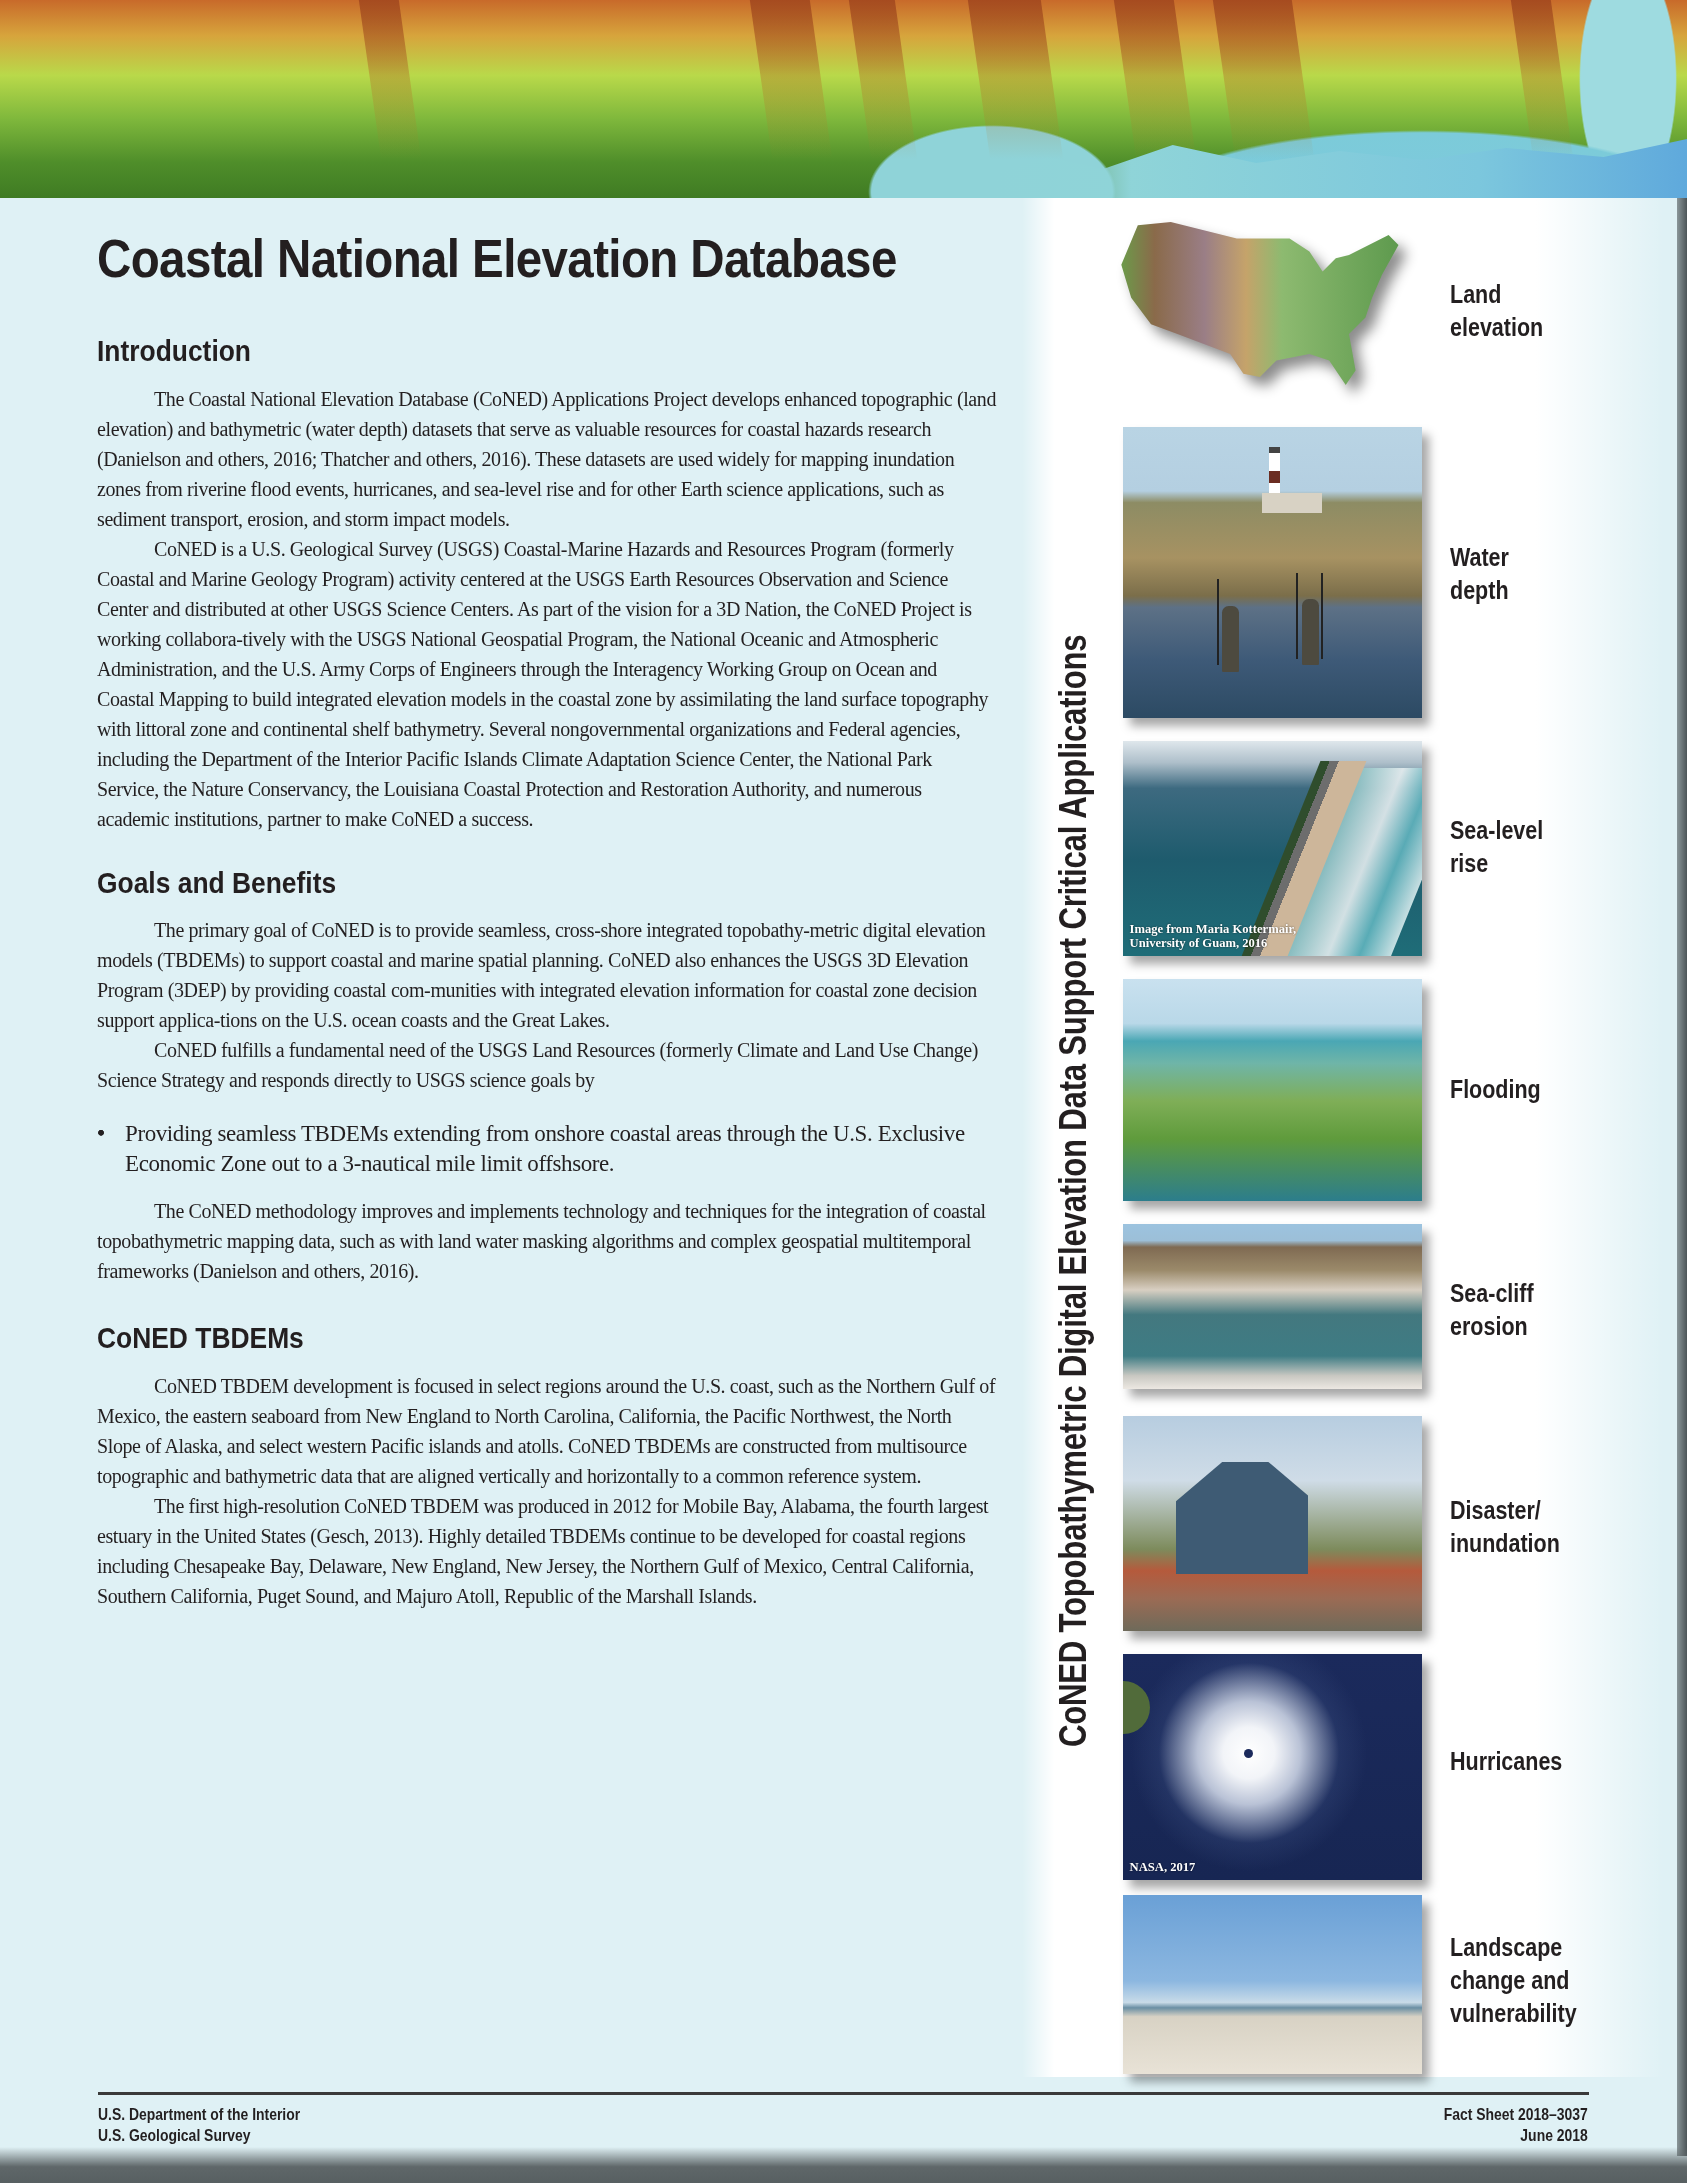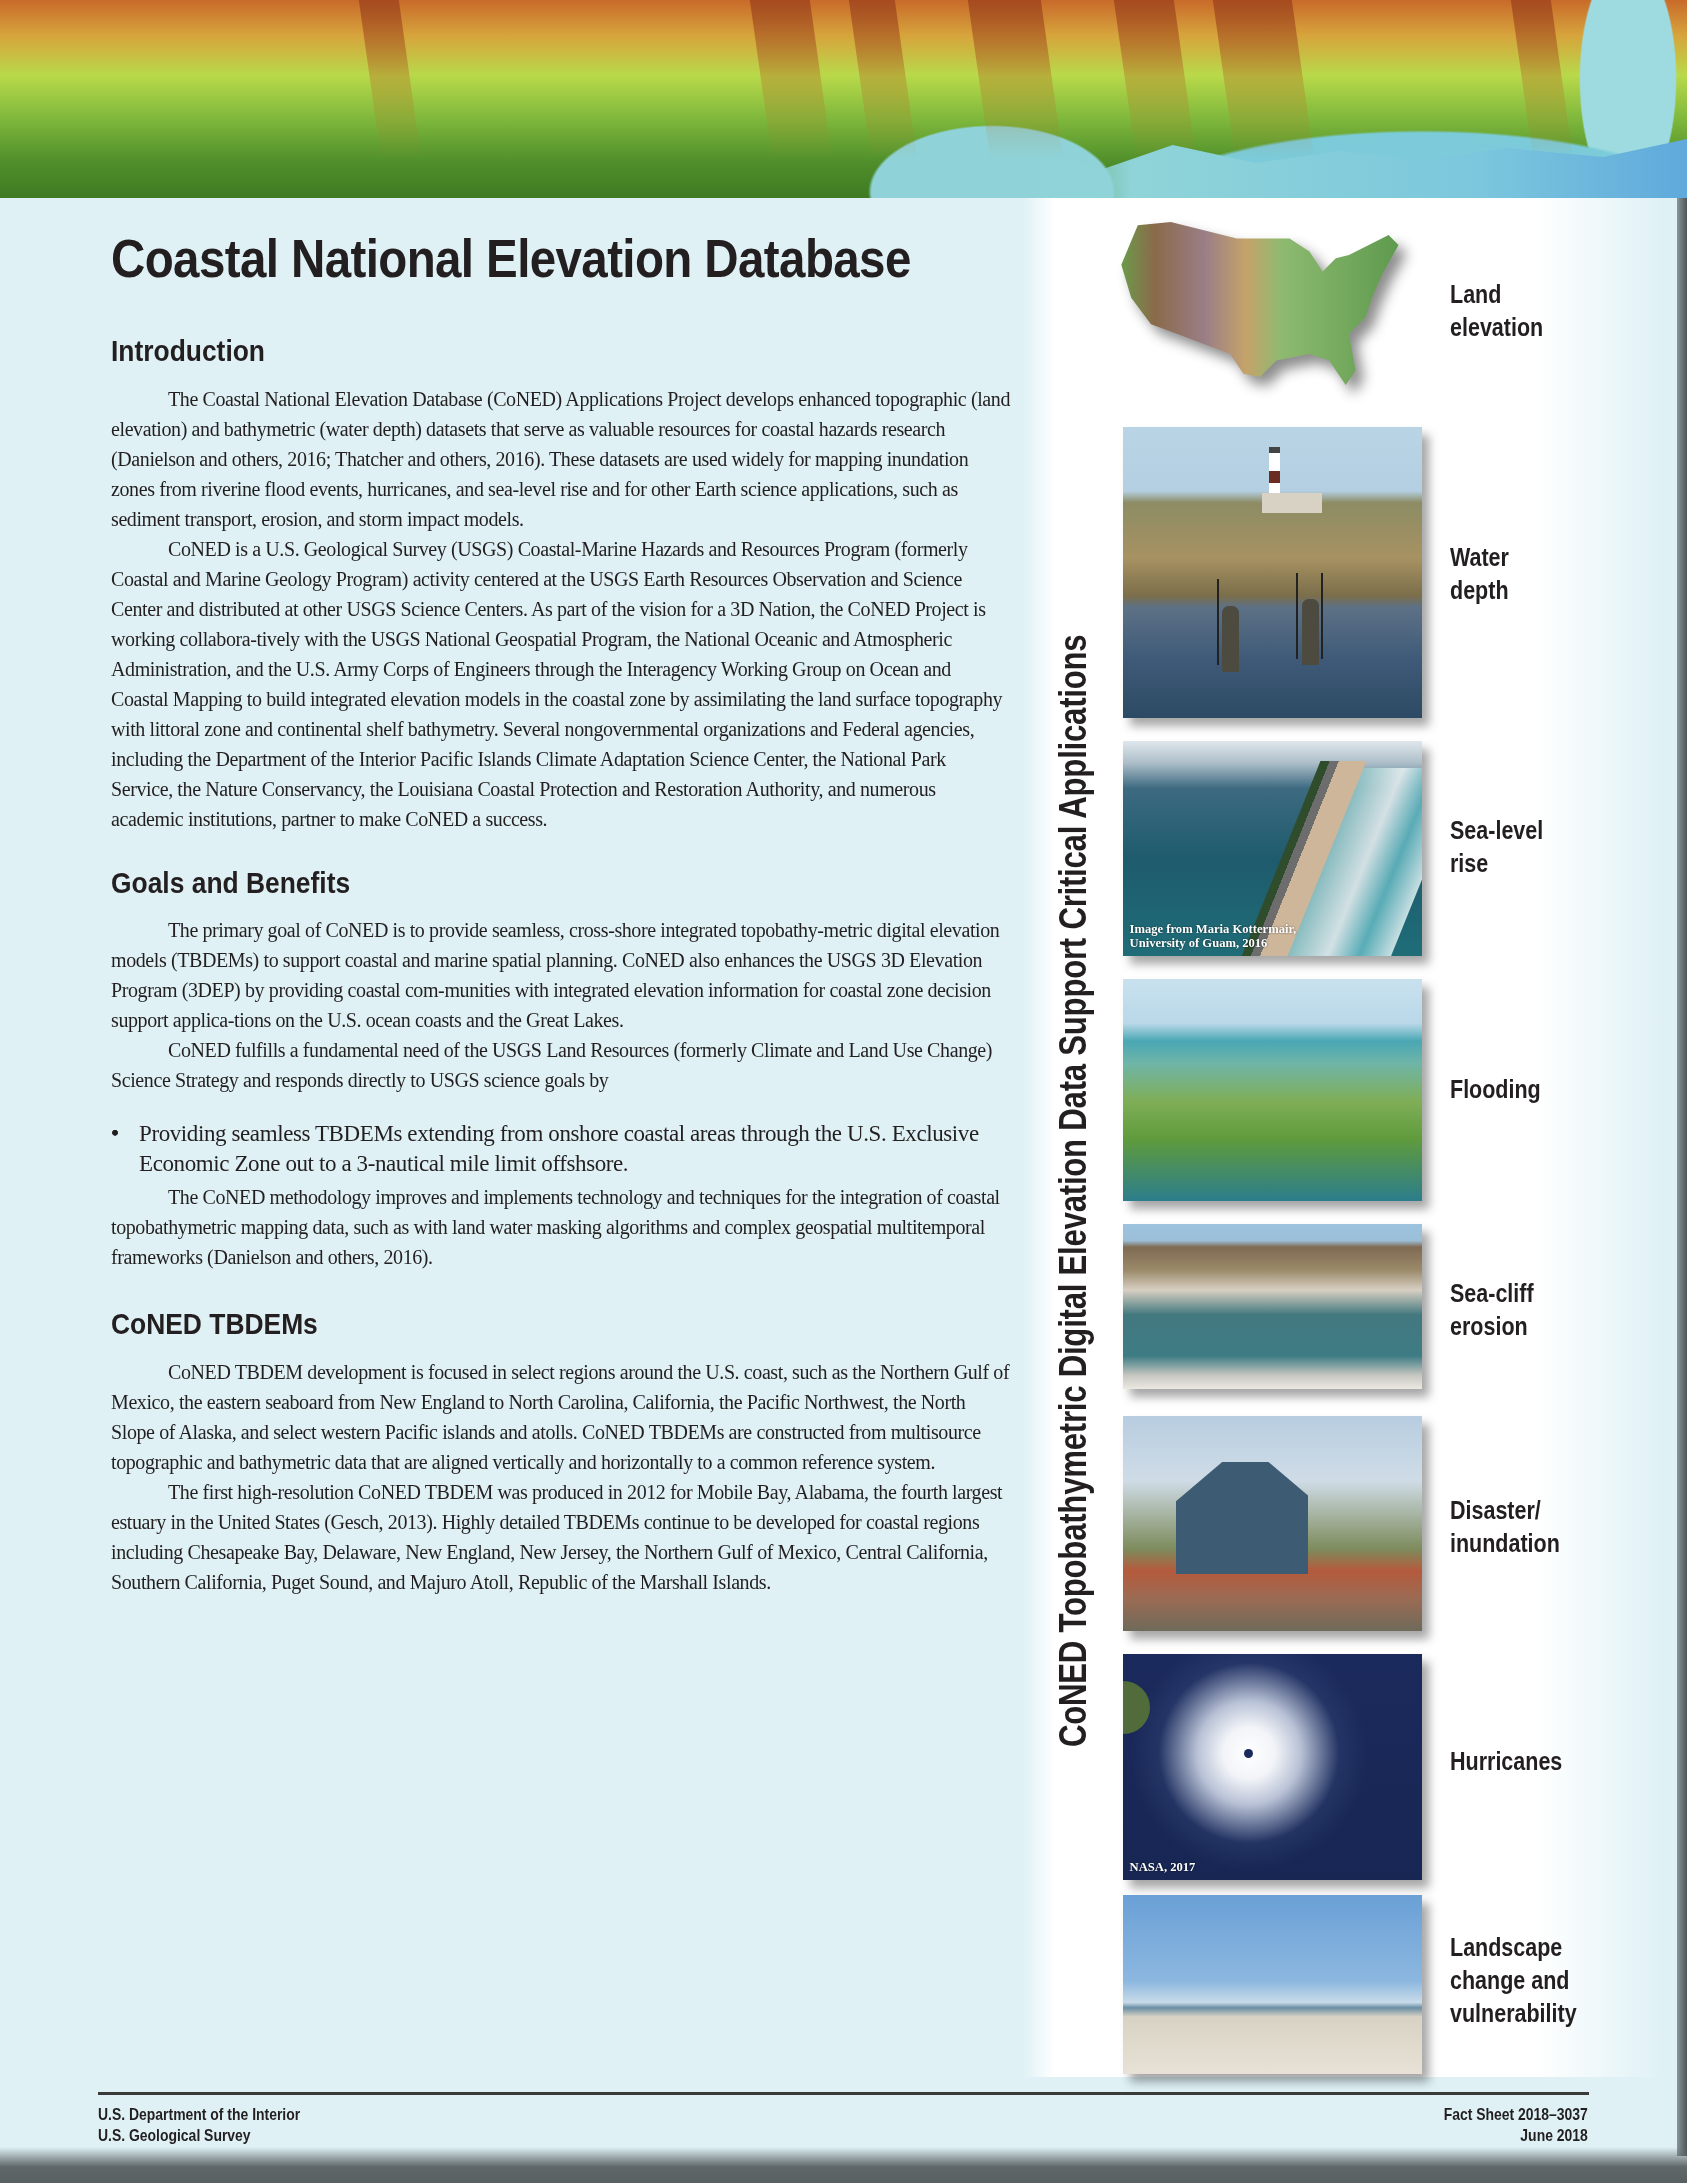--- a/index.html
+++ b/index.html
@@ -142,21 +142,21 @@
 
   .app-label {
     position: absolute; left: 1450px;
     font-family: "Liberation Sans", sans-serif; font-weight: 700;
     font-size: 25px; line-height: 33px; color: #231f20;
     transform: scaleX(0.86); transform-origin: left top; white-space: nowrap;
   }
 
   
   .main {
-    position: absolute; left: 111px; top: 225px; width: 900px;
+    position: absolute; left: 97px; top: 225px; width: 900px;
   }
   .page-title {
     font-family: "Liberation Sans", sans-serif; font-weight: 700;
     font-size: 54px; line-height: 66px; letter-spacing: -0.7px;
     transform: scaleX(0.88); transform-origin: left top; white-space: nowrap;
   }
   .section-heading {
     font-family: "Liberation Sans", sans-serif; font-weight: 700;
     font-size: 30px; line-height: 37px;
     transform: scaleX(0.88); transform-origin: left top; white-space: nowrap;
@@ -304,21 +304,21 @@
 
   <h2 class="section-heading" style="margin-top:30px">Goals and Benefits</h2>
   <p class="para indent" style="margin-top:14.6px">The primary goal of CoNED is to provide seamless, cross-shore integrated topobathy-metric digital elevation models (TBDEMs) to support coastal and marine spatial planning. CoNED also enhances the USGS 3D Elevation Program (3DEP) by providing coastal com-munities with integrated elevation information for coastal zone decision support applica-tions on the U.S. ocean coasts and the Great Lakes.</p>
   <p class="para indent">CoNED fulfills a fundamental need of the USGS Land Resources (formerly Climate and Land Use Change) Science Strategy and responds directly to USGS science goals by</p>
 
   <ul class="bullets" style="margin-top:12px">
     <li style="margin-bottom:24px"><span class="dot">•</span></li>
     <li style="margin-bottom:24px"><span class="dot">•</span></li>
     <li><span class="dot">•</span><span>Providing seamless TBDEMs extending from onshore coastal areas through the U.S. Exclusive Economic Zone out to a 3-nautical mile limit offshsore.</span></li>
   </ul>
-  <p class="para indent" style="margin-top:3px">The CoNED methodology improves and implements technology and techniques for the integration of coastal topobathymetric mapping data, such as with land water masking algorithms and complex geospatial multitemporal frameworks (Danielson and others, 2016).</p>
+  <p class="para indent" style="margin-top:17px">The CoNED methodology improves and implements technology and techniques for the integration of coastal topobathymetric mapping data, such as with land water masking algorithms and complex geospatial multitemporal frameworks (Danielson and others, 2016).</p>
 
   <h2 class="section-heading" style="margin-top:33px">CoNED TBDEMs</h2>
   <p class="para indent" style="margin-top:14.6px">CoNED TBDEM development is focused in select regions around the U.S. coast, such as the Northern Gulf of Mexico, the eastern seaboard from New England to North Carolina, California, the Pacific Northwest, the North Slope of Alaska, and select western Pacific islands and atolls. CoNED TBDEMs are constructed from multisource topographic and bathymetric data that are aligned vertically and horizontally to a common reference system.</p>
   <p class="para indent">The first high-resolution CoNED TBDEM was produced in 2012 for Mobile Bay, Alabama, the fourth largest estuary in the United States (Gesch, 2013). Highly detailed TBDEMs continue to be developed for coastal regions including Chesapeake Bay, Delaware, New England, New Jersey, the Northern Gulf of Mexico, Central California, Southern California, Puget Sound, and Majuro Atoll, Republic of the Marshall Islands.</p>
 </div>
 
 <div class="footer-rule"></div>
 <div class="footer-left">
   <div>U.S. Department of the Interior</div>
   <div>U.S. Geological Survey</div>

